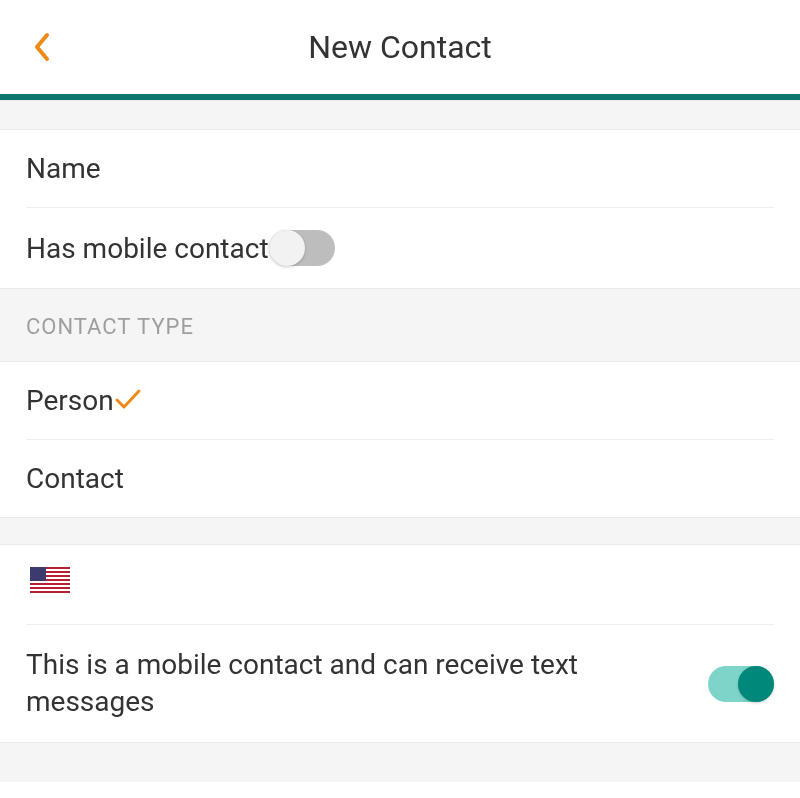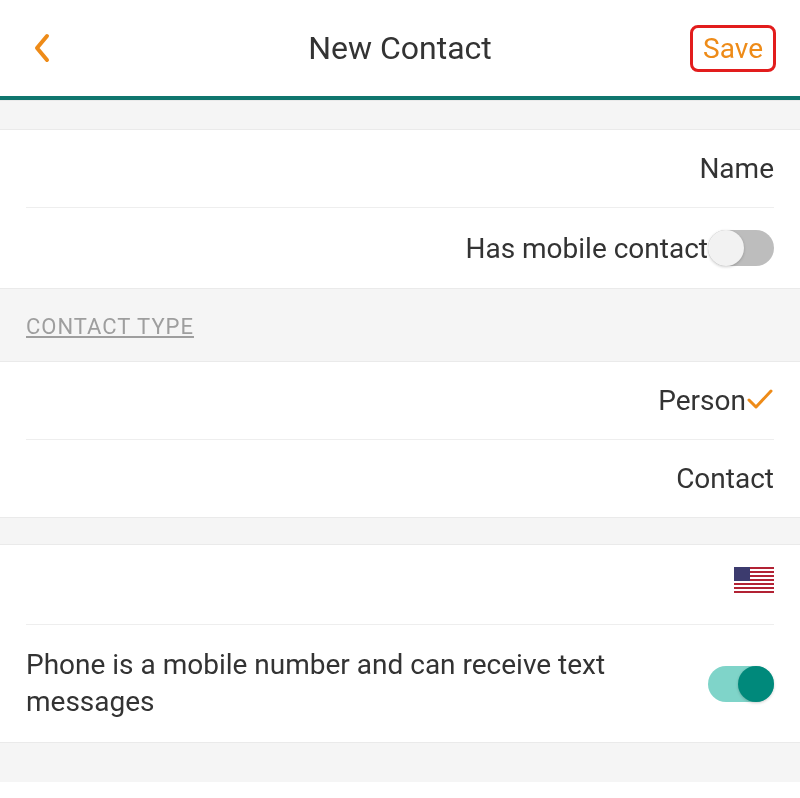--- a/index.html
+++ b/index.html
@@ -11,21 +11,21 @@
       color: #333;
       overflow: hidden;
     }
     .header {
       display: flex;
       align-items: center;
       justify-content: space-between;
       height: 100px;
       padding: 0 24px;
       background: #fff;
-      border-bottom: 4px solid #0f766e;
+      border-bottom: 6px solid #0f766e;
       gap: 8px;
     }
     .back-icon {
       width: 36px;
       height: 36px;
       display: flex;
       align-items: center;
       justify-content: center;
       cursor: pointer;
     }
@@ -50,39 +50,38 @@
     }
     .section-spacer {
       height: 30px;
       background: #f5f5f5;
       border-top: 1px solid #eaeaea;
       border-bottom: 1px solid #eaeaea;
     }
     .row {
       display: flex;
       align-items: center;
-      justify-content: flex-end;
+      justify-content: flex-start;
       padding: 22px 26px;
       background: #fff;
       font-size: 28px;
       color: #333;
     }
     .inner-divider {
       border-bottom: 1px solid #eeeeee;
       margin: 0 26px;
     }
     .section-header {
       background: #f5f5f5;
       border-top: 1px solid #eaeaea;
       border-bottom: 1px solid #eaeaea;
       padding: 25px 26px 22px;
       font-size: 22px;
       letter-spacing: 1px;
       color: #9e9e9e;
-      text-decoration: underline;
     }
     .toggle {
       width: 66px;
       height: 36px;
       border-radius: 18px;
       background: #bdbdbd;
       position: relative;
       cursor: pointer;
       flex-shrink: 0;
     }
@@ -136,21 +135,20 @@
 </head>
 <body>
 
 <div class="header">
   <div class="back-icon">
     <svg width="20" height="30" viewBox="0 0 20 30" fill="none" stroke-width="4" stroke-linecap="round" stroke-linejoin="round">
       <polyline points="15,3 5,15 15,27"></polyline>
     </svg>
   </div>
   <div class="title">New Contact</div>
-  <button class="save-btn">Save</button>
 </div>
 
 <div class="section-spacer"></div>
 
 <div class="row">
   <span>Name</span>
 </div>
 <div class="inner-divider"></div>
 
 <div class="row">
@@ -190,19 +188,19 @@
         <rect x="0" y="18" width="40" height="2" fill="#ffffff"></rect>
         <rect x="0" y="22" width="40" height="2" fill="#ffffff"></rect>
         <rect x="0" y="0" width="16" height="14" fill="#3c3b6e"></rect>
       </svg>
     </span>
   </span>
 </div>
 <div class="inner-divider"></div>
 
 <div class="row">
-  <span class="multi-line">Phone is a mobile number and can receive text messages</span>
+  <span class="multi-line">This is a mobile contact and can receive text messages</span>
   <div class="toggle on">
     <div class="knob"></div>
   </div>
 </div>
 
 <div class="bottom-spacer"></div>
 
 </body></html>

